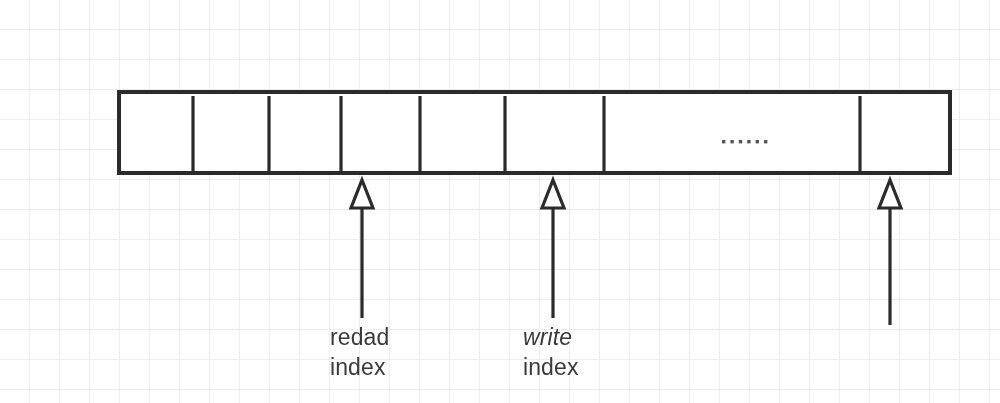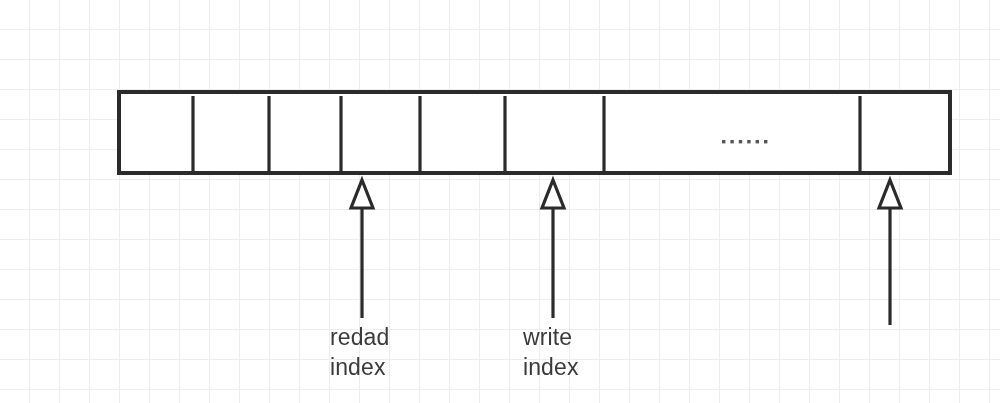--- a/index.html
+++ b/index.html
@@ -100,17 +100,17 @@
 
     <g>
       <line class="pointer-stem" x1="890" y1="205" x2="890" y2="325"></line>
       <path class="pointer-head" d="M 890 180 L 901 208 L 879 208 Z"></path>
     </g>
   </svg>
 
   <div class="pointer-label" style="left:330px; top:322px;">redad</div>
   <div class="pointer-label" style="left:330px; top:352px;">index</div>
 
-  <div class="pointer-label" style="left:523px; top:322px;">write</div>
+  <div class="pointer-label" style="left:523px; top:322px;font-style:italic;">write</div>
   <div class="pointer-label" style="left:523px; top:352px;">index</div>
 
 
 </div>
 
 </body></html>

